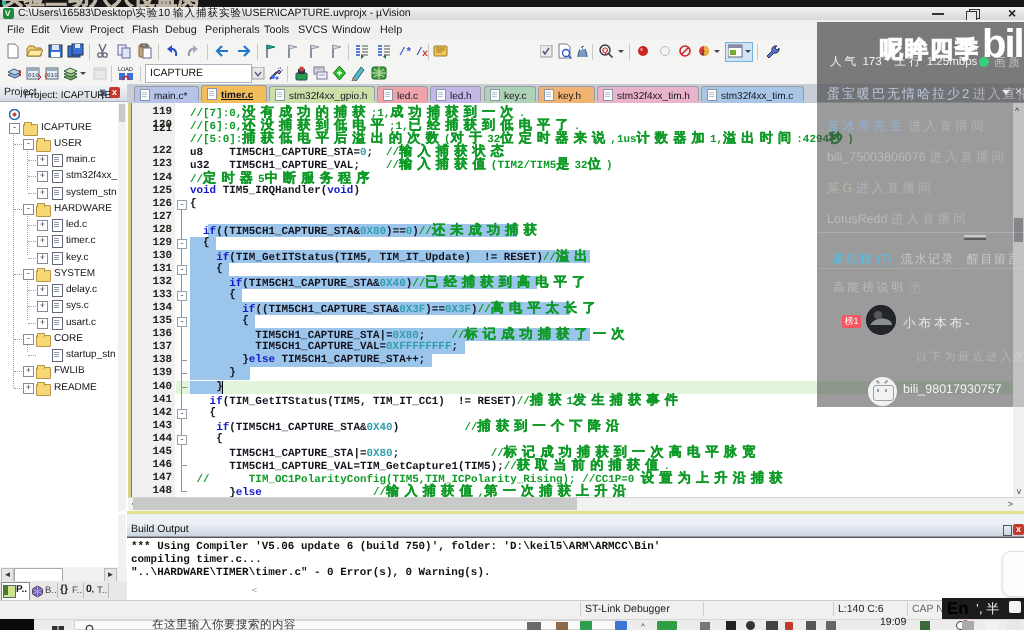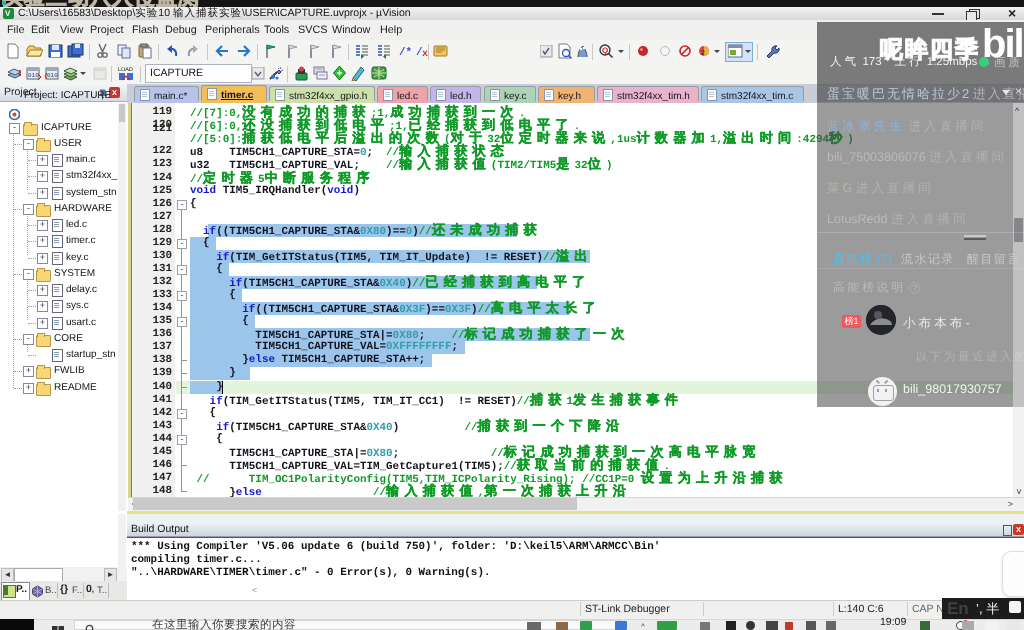--- a/index.html
+++ b/index.html
@@ -544,21 +544,21 @@
 
 <div class="abs" style="left:0;top:600px;width:1024px;height:19px;background:#f0f0ee;border-top:1px solid #ccc"></div>
 <div class="abs" style="left:580px;top:602px;width:1px;height:14px;background:#ccc"></div>
 <div class="abs" style="left:703px;top:602px;width:1px;height:14px;background:#ccc"></div>
 <div class="abs" style="left:833px;top:602px;width:1px;height:14px;background:#ccc"></div>
 <div class="abs" style="left:907px;top:602px;width:1px;height:14px;background:#ccc"></div>
 <div class="abs" style="left:585px;top:601px;font-size:10.5px;color:#222;height:16px;line-height:16px">ST-Link Debugger</div>
 <div class="abs" style="left:838px;top:601px;font-size:10.5px;color:#222;height:16px;line-height:16px">L:140 C:6</div>
 <div class="abs" style="left:912px;top:601px;font-size:10.5px;color:#666;height:16px;line-height:16px">CAP N</div>
 <div class="abs" style="left:942px;top:598px;width:82px;height:22px;background:#1c1c1c"></div>
-<div class="abs" style="left:947px;top:598px;font-size:17px;color:#404040;font-weight:bold;height:21px;line-height:21px">En</div>
+<div class="abs" style="left:947px;top:598px;font-size:17px;color:#000000;font-weight:bold;height:21px;line-height:21px">En</div>
 <div class="abs" style="left:976px;top:599px;font-size:13px;color:#eee;height:20px;line-height:20px">’, <span class="cj">半</span></div>
 <div class="abs" style="left:1009px;top:601px;width:12px;height:12px;background:#f5f5f5;border-radius:2px"></div>
 
 <div id="taskbar">
 <div class="abs" style="left:0;top:619px;width:1024px;height:11px;background:#ececec;border-top:1px solid #d8d8d8"></div>
 <div class="abs" style="left:0;top:619px;width:34px;height:11px;background:#0a0a0a"></div>
 <div class="abs" style="left:52px;top:622px;width:12px;height:8px"><svg width="12" height="9">
           <rect x="0" y="0" width="5.5" height="4" fill="#333"></rect>
           <rect x="6.5" y="0" width="5.5" height="4" fill="#333"></rect>
           <rect x="0" y="5" width="5.5" height="4" fill="#333"></rect>

